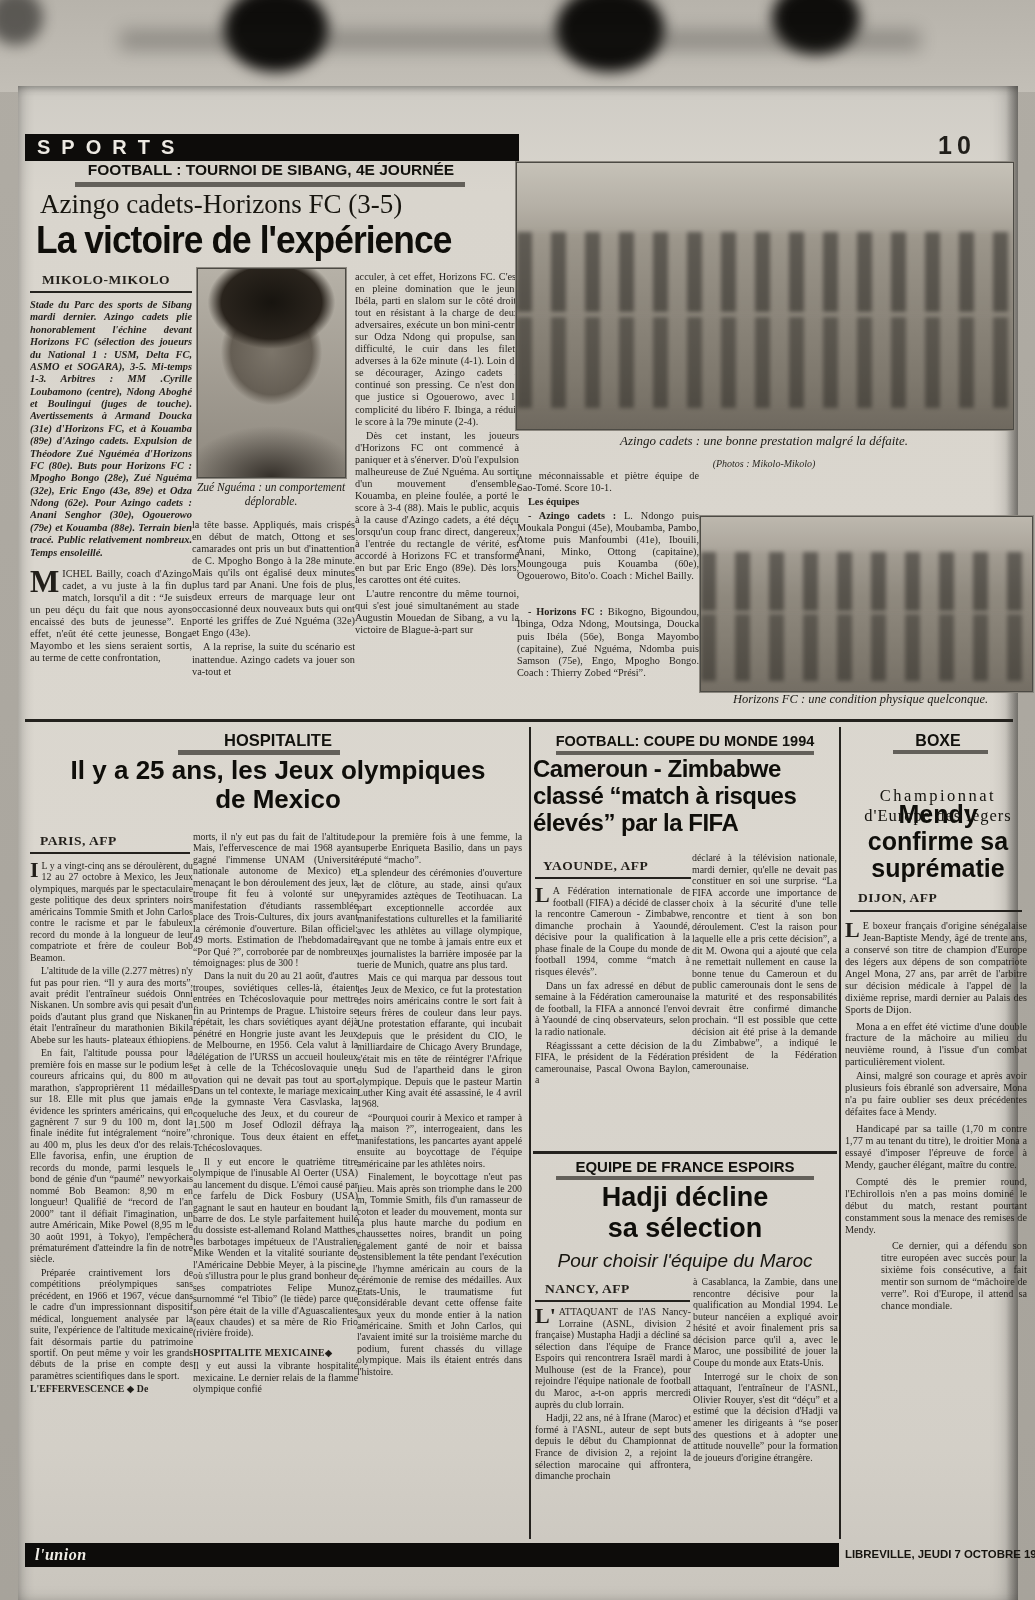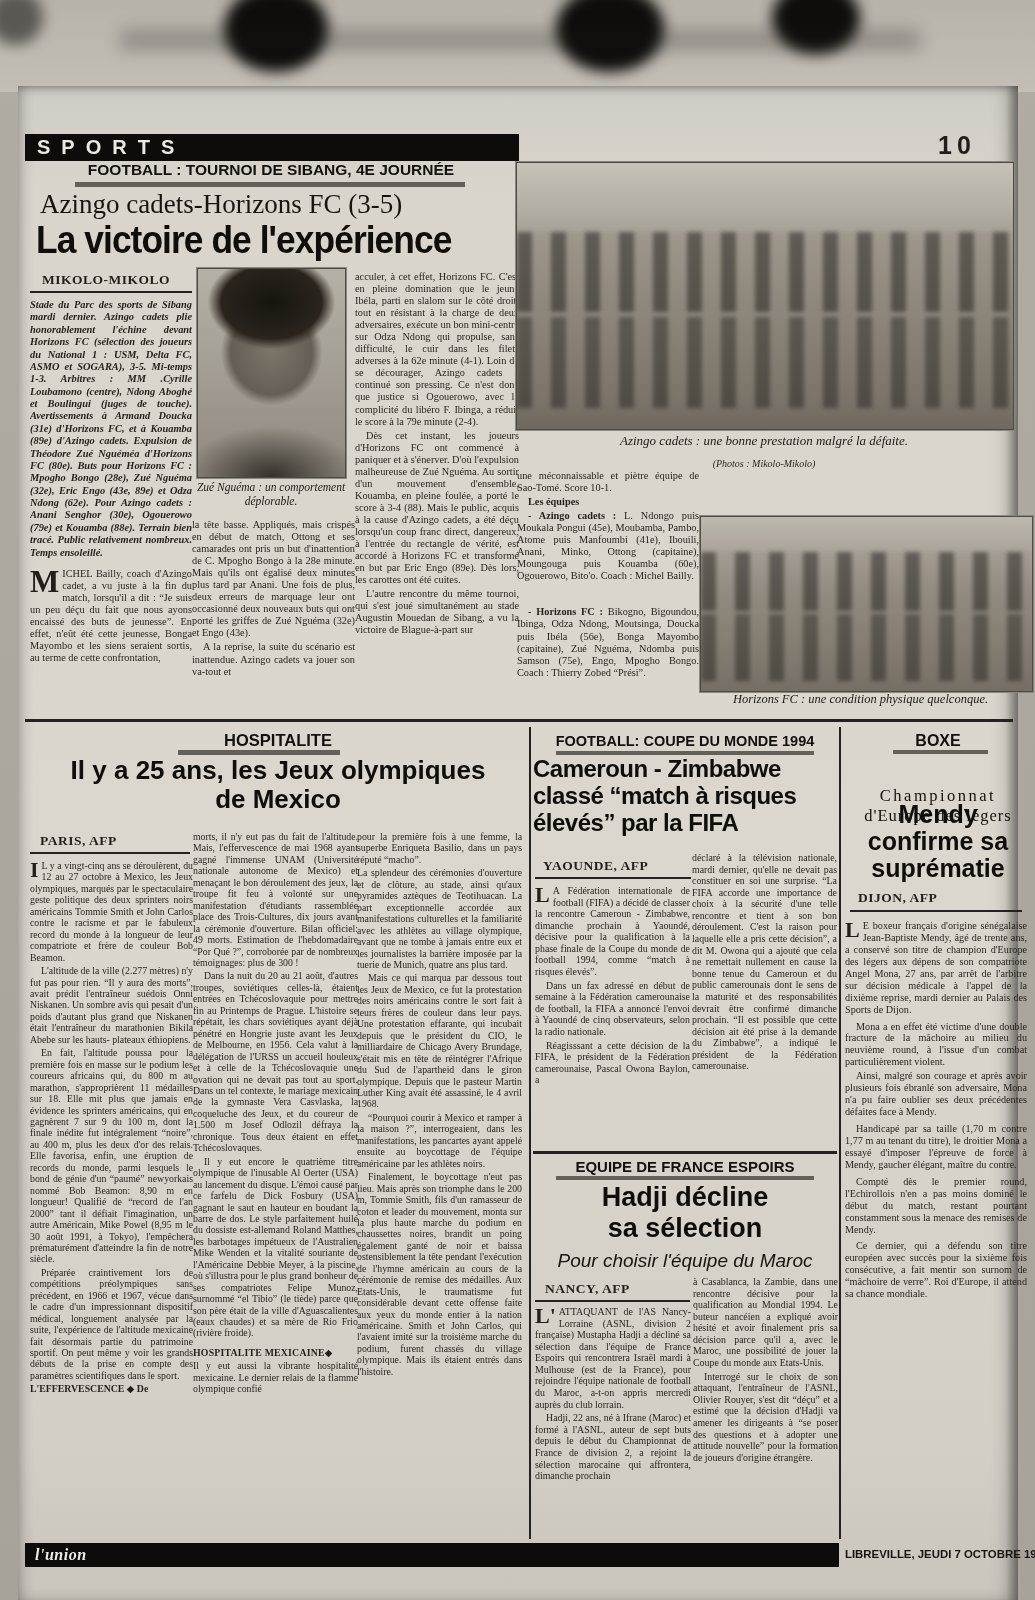--- a/index.html
+++ b/index.html
@@ -208,21 +208,21 @@
   </div>
   <div class="abs byline" style="left:858px;top:890px;width:160px;">DIJON, AFP</div>
   <div class="abs rule" style="left:850px;top:910px;width:172px;height:2px;"></div>
 
   <div class="abs colx" style="left:845px;top:920px;width:182px;height:616px;font-size:10.2px;">
     <p class="dropcap-sm">LE boxeur français d'origine sénégalaise Jean-Baptiste Mendy, âgé de trente ans, a conservé son titre de champion d'Europe des légers aux dépens de son compatriote Angel Mona, 27 ans, par arrêt de l'arbitre sur décision médicale à l'appel de la dixième reprise, mardi dernier au Palais des Sports de Dijon.</p>
     <p class="ind" style="margin-top:5px;">Mona a en effet été victime d'une double fracture de la mâchoire au milieu du neuvième round, à l'issue d'un combat particulièrement violent.</p>
     <p class="ind" style="margin-top:1px;">Ainsi, malgré son courage et après avoir plusieurs fois ébranlé son adversaire, Mona n'a pu faire oublier ses deux précédentes défaites face à Mendy.</p>
     <p class="ind" style="margin-top:5px;">Handicapé par sa taille (1,70 m contre 1,77 m au tenant du titre), le droitier Mona a essayé d'imposer l'épreuve de force à Mendy, gaucher élégant, maître du contre.</p>
     <p class="ind" style="margin-top:5px;">Compté dès le premier round, l'Echirollois n'en a pas moins dominé le début du match, restant pourtant constamment sous la menace des remises de Mendy.</p>
-    <p class="ind" style="margin-top:5px;">Ce dernier, qui a défendu son titre européen avec succès pour la sixième fois consécutive, a fait mentir son surnom de “mâchoire de verre”. Roi d'Europe, il attend sa chance mondiale.</p>
+    <p class="ind" style="margin-top:5px;margin-left:36px;">Ce dernier, qui a défendu son titre européen avec succès pour la sixième fois consécutive, a fait mentir son surnom de “mâchoire de verre”. Roi d'Europe, il attend sa chance mondiale.</p>
   </div>
 
   <div class="abs bar-black" style="left:25px;top:1543px;width:814px;height:24px;">
     <div class="footer-logo">l'union</div>
   </div>
   <div class="abs datefoot" style="left:845px;top:1548px;width:188px;">LIBREVILLE, JEUDI 7 OCTOBRE 1993</div>
 
 </div>
 
 </body></html>

